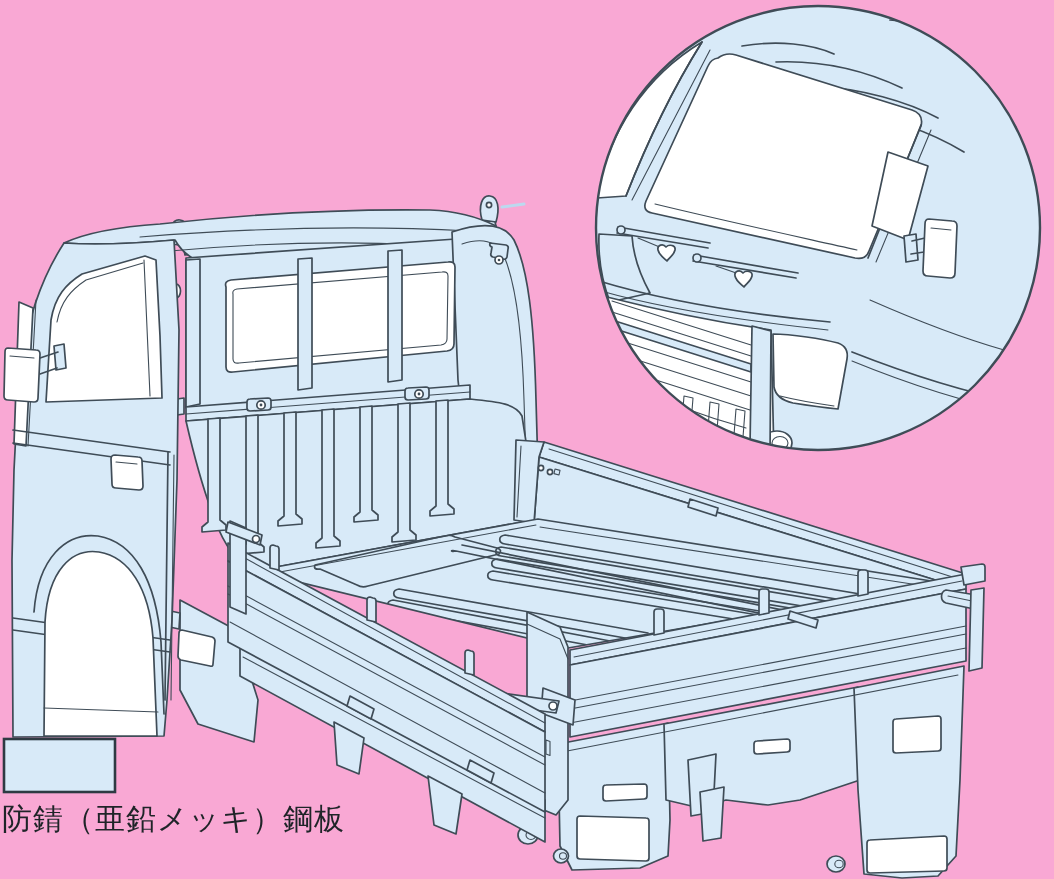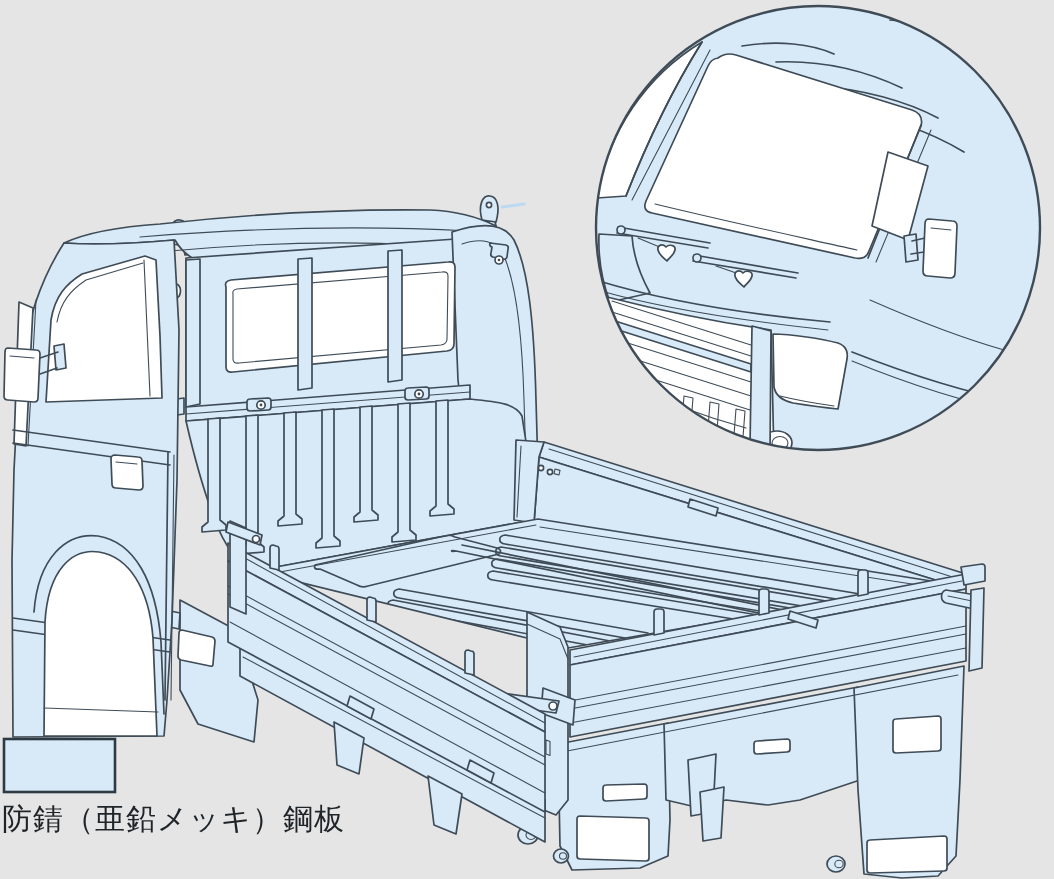--- a/index.html
+++ b/index.html
@@ -1,16 +1,16 @@
 <!DOCTYPE html>
 <html><head>
 <meta charset="utf-8">
 <style>
   html,body{margin:0;padding:0;background:#ffffff;}
-  .canvas{position:relative;width:1054px;height:879px;background:#e5e5e5;overflow:hidden;
+  .canvas{position:relative;width:1054px;height:879px;background:#f9a8d4;overflow:hidden;
           font-family:"Liberation Sans",sans-serif;}
   svg{display:block}
   .p{fill:#d8eaf8;stroke:#3f4c57;stroke-width:1.7;stroke-linejoin:round;stroke-linecap:round}
   .w{fill:#ffffff;stroke:#3f4c57;stroke-width:1.7;stroke-linejoin:round;stroke-linecap:round}
   .l{fill:none;stroke:#3f4c57;stroke-width:1.7;stroke-linejoin:round;stroke-linecap:round}
   .lf{fill:none;stroke:#3f4c57;stroke-width:1.1;stroke-linejoin:round;stroke-linecap:round}
   .accent{fill:none;stroke:#bcd9ef;stroke-width:3;stroke-linecap:round}
   .ring{fill:none;stroke:#3f4c57;stroke-width:2.4}
   .swatch{stroke:#2e3a43;stroke-width:2.6}
   .legend-text{font-size:30px;font-weight:500;fill:#1f2428;letter-spacing:1px;

